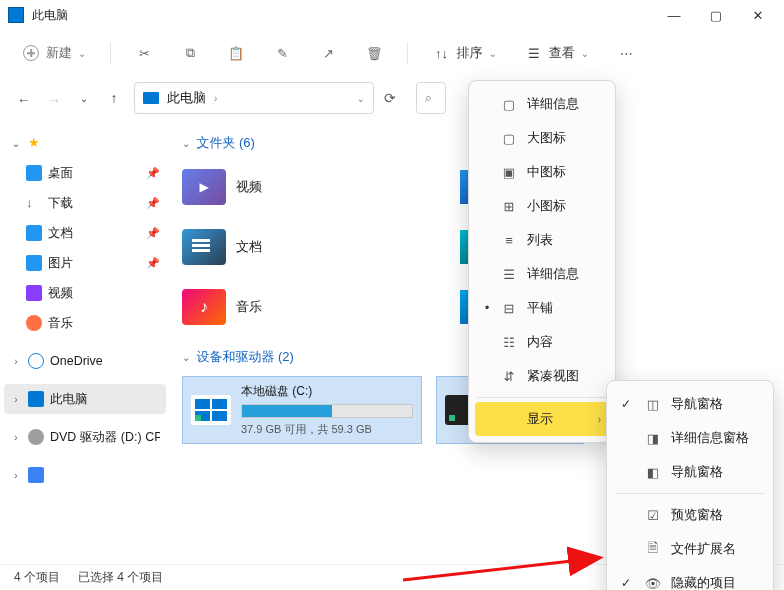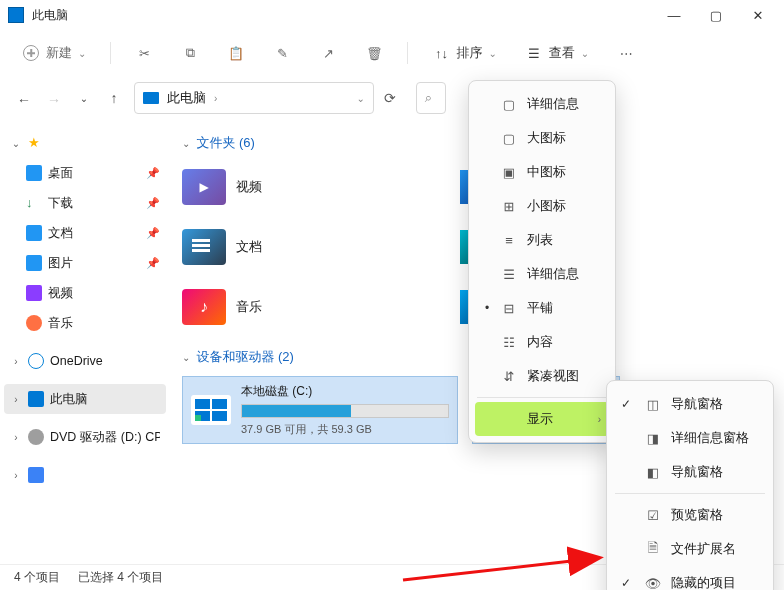--- a/index.html
+++ b/index.html
@@ -66,21 +66,21 @@
 .dfolder { background: linear-gradient(135deg,#3498db,#2c3e50); }
 .dfolder::after { content:""; position:absolute; left:10px; top:10px; width:18px; height:3px; background:#fff; box-shadow:0 5px 0 #fff,0 10px 0 #fff; }
 .mfolder { background: linear-gradient(135deg,#ee0979,#ff6a00); }
 .mfolder::after { content:"♪"; color:#fff; position:absolute; left:50%; top:50%; transform:translate(-50%,-50%); font-size:16px; }
 .rcol-icon { width: 30px; height: 34px; }
 .r1 { background: linear-gradient(135deg,#2196f3,#0d47a1); }
 .r2 { background: linear-gradient(135deg,#00bcd4,#006064); }
 .r3 { background: linear-gradient(135deg,#03a9f4,#01579b); }
 
 .drives { display: flex; gap: 14px; margin-top: 6px; }
-.drive { width: 276px; background: #cfe3f8; border: 1px solid #9cc3e8; padding: 6px 8px; display: flex; gap: 10px; align-items: center; }
+.drive { width: 240px; background: #cfe3f8; border: 1px solid #9cc3e8; padding: 6px 8px; display: flex; gap: 10px; align-items: center; }
 .drive.partial { width: 148px; }
 .drive-icon { width: 40px; height: 30px; background: #222; position: relative; border-radius: 3px; }
 .drive-icon::after { content:""; position:absolute; left:4px; bottom:4px; width:6px; height:6px; background:#26c281; }
 .win11 { background:#fff; display:grid; grid-template-columns:1fr 1fr; grid-template-rows:1fr 1fr; gap:2px; padding:4px; }
 .win11 span { background:#0078d4; }
 .drive-info { flex:1; }
 .drive-title { font-size:12px; }
 .bar { width:100%; height:14px; background:#e5e5e5; margin:4px 0; position:relative; border:1px solid #c8c8c8; }
 .bar-fill { height:100%; background:#26a0da; width:53%; }
 .drive-sub { font-size:11px; color:#555; }
@@ -88,21 +88,21 @@
 
 .menu { position: absolute; background: #fbfbfb; border: 1px solid #d8d8d8; border-radius: 8px; box-shadow: 0 8px 24px rgba(0,0,0,.18); padding: 6px; font-size: 13px; }
 .menu1 { left: 468px; top: 80px; width: 148px; }
 .menu2 { left: 606px; top: 380px; width: 168px; }
 .menu .mrow { display:flex; align-items:center; gap:10px; height:34px; padding:0 8px; border-radius:4px; }
 .menu .micon { width:16px; height:16px; display:flex; align-items:center; justify-content:center; color:#555; font-size:13px; }
 .menu .mlabel { flex:1; }
 .menu .mchev { font-size:10px; color:#666; }
 .menu .msep { height:1px; background:#e3e3e3; margin:4px 2px; }
 .menu .bullet { width:8px; font-size:12px; color:#333; text-align:center; }
-.menu .hover { background:#bef264; }
+.menu .hover { background:#fde047; }
 .menu .check { width:14px; font-size:12px; color:#333; }
 
 
 .status { position:absolute; left:0; bottom:0; width:100%; height:26px; display:flex; align-items:center; padding:0 14px; gap:18px; font-size:12px; color:#444; border-top:1px solid #eee; background:#fff; }
 .status .spacer { flex:1; }
 .view-toggle { width:14px; height:14px; border:1.3px solid #666; }
 
 
 .arrow-svg { position:absolute; left:398px; top:520px; pointer-events:none; }
 

